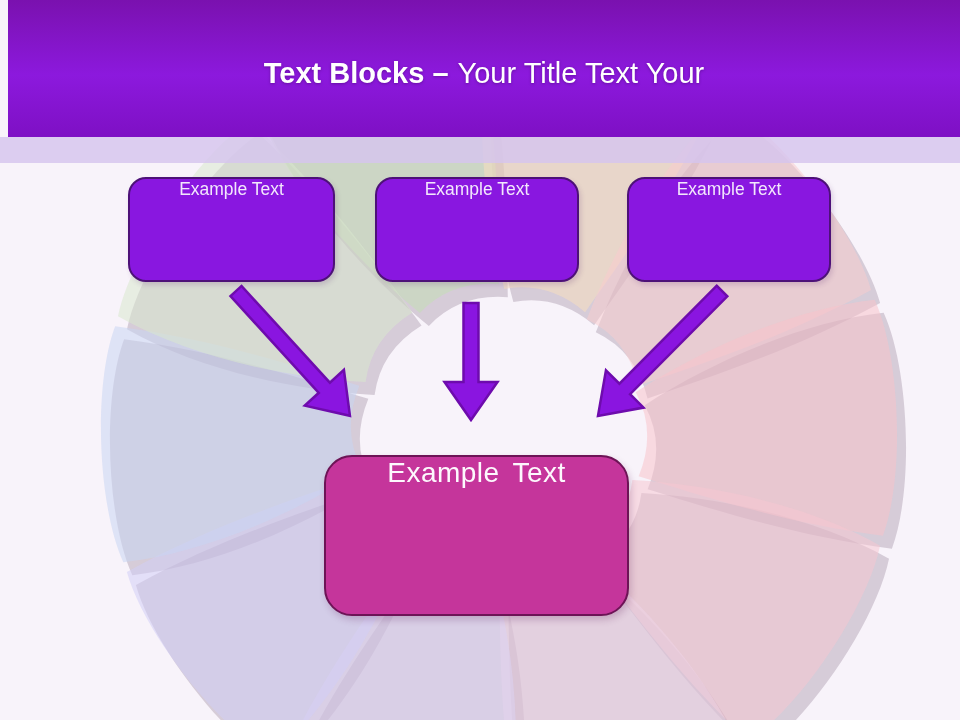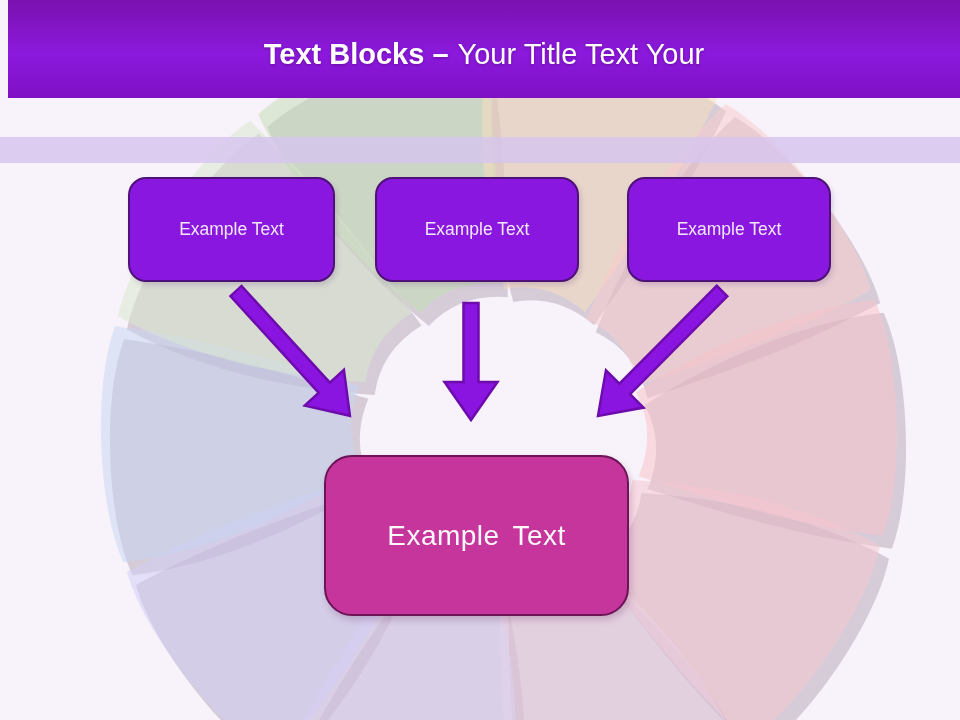--- a/index.html
+++ b/index.html
@@ -7,32 +7,32 @@
     position:relative;width:960px;height:720px;overflow:hidden;
     background:var(--page-bg,#f8f3fa);
     font-family:"Liberation Sans",sans-serif;
   }
   #bg{position:absolute;left:0;top:0;width:960px;height:720px;}
   .band{
     position:absolute;top:137px;left:0;right:0;height:26px;
     background:var(--band,#d5c5ee);opacity:.82;
   }
   .header{
-    position:absolute;top:0;left:8px;right:0;height:98px;
+    position:absolute;top:0;left:8px;right:0;height:137px;
     background:linear-gradient(180deg,var(--header-top,#7a11af) 0%,var(--header-mid,#8c19dd) 55%,var(--header-bottom,#7e10c4) 100%);
     display:flex;align-items:center;justify-content:center;
   }
   .title{
     display:flex;gap:9px;margin:0;padding-top:10px;
     color:#ffffff;font-size:29px;font-weight:400;
     text-shadow:0 1px 3px rgba(50,0,80,.4);
   }
   .t-bold{font-weight:700;}
   .box{
-    position:absolute;display:flex;align-items:center;justify-content:center;
+    position:absolute;display:flex;justify-content:center;
     background:var(--box-fill,#8917e0);
     border:2.5px solid var(--box-border,#4d1178);
     border-radius:18px;color:var(--box-text,#f2e7fc);
     font-size:17.5px;box-shadow:2px 3px 5px rgba(90,40,110,.18);
   }
   .box1{left:128px;top:177px;width:203px;height:101px;}
   .box2{left:375px;top:177px;width:200px;height:101px;}
   .box3{left:627px;top:177px;width:200px;height:101px;}
   .result{
     left:324px;top:455px;width:301px;height:157px;border-radius:28px;

